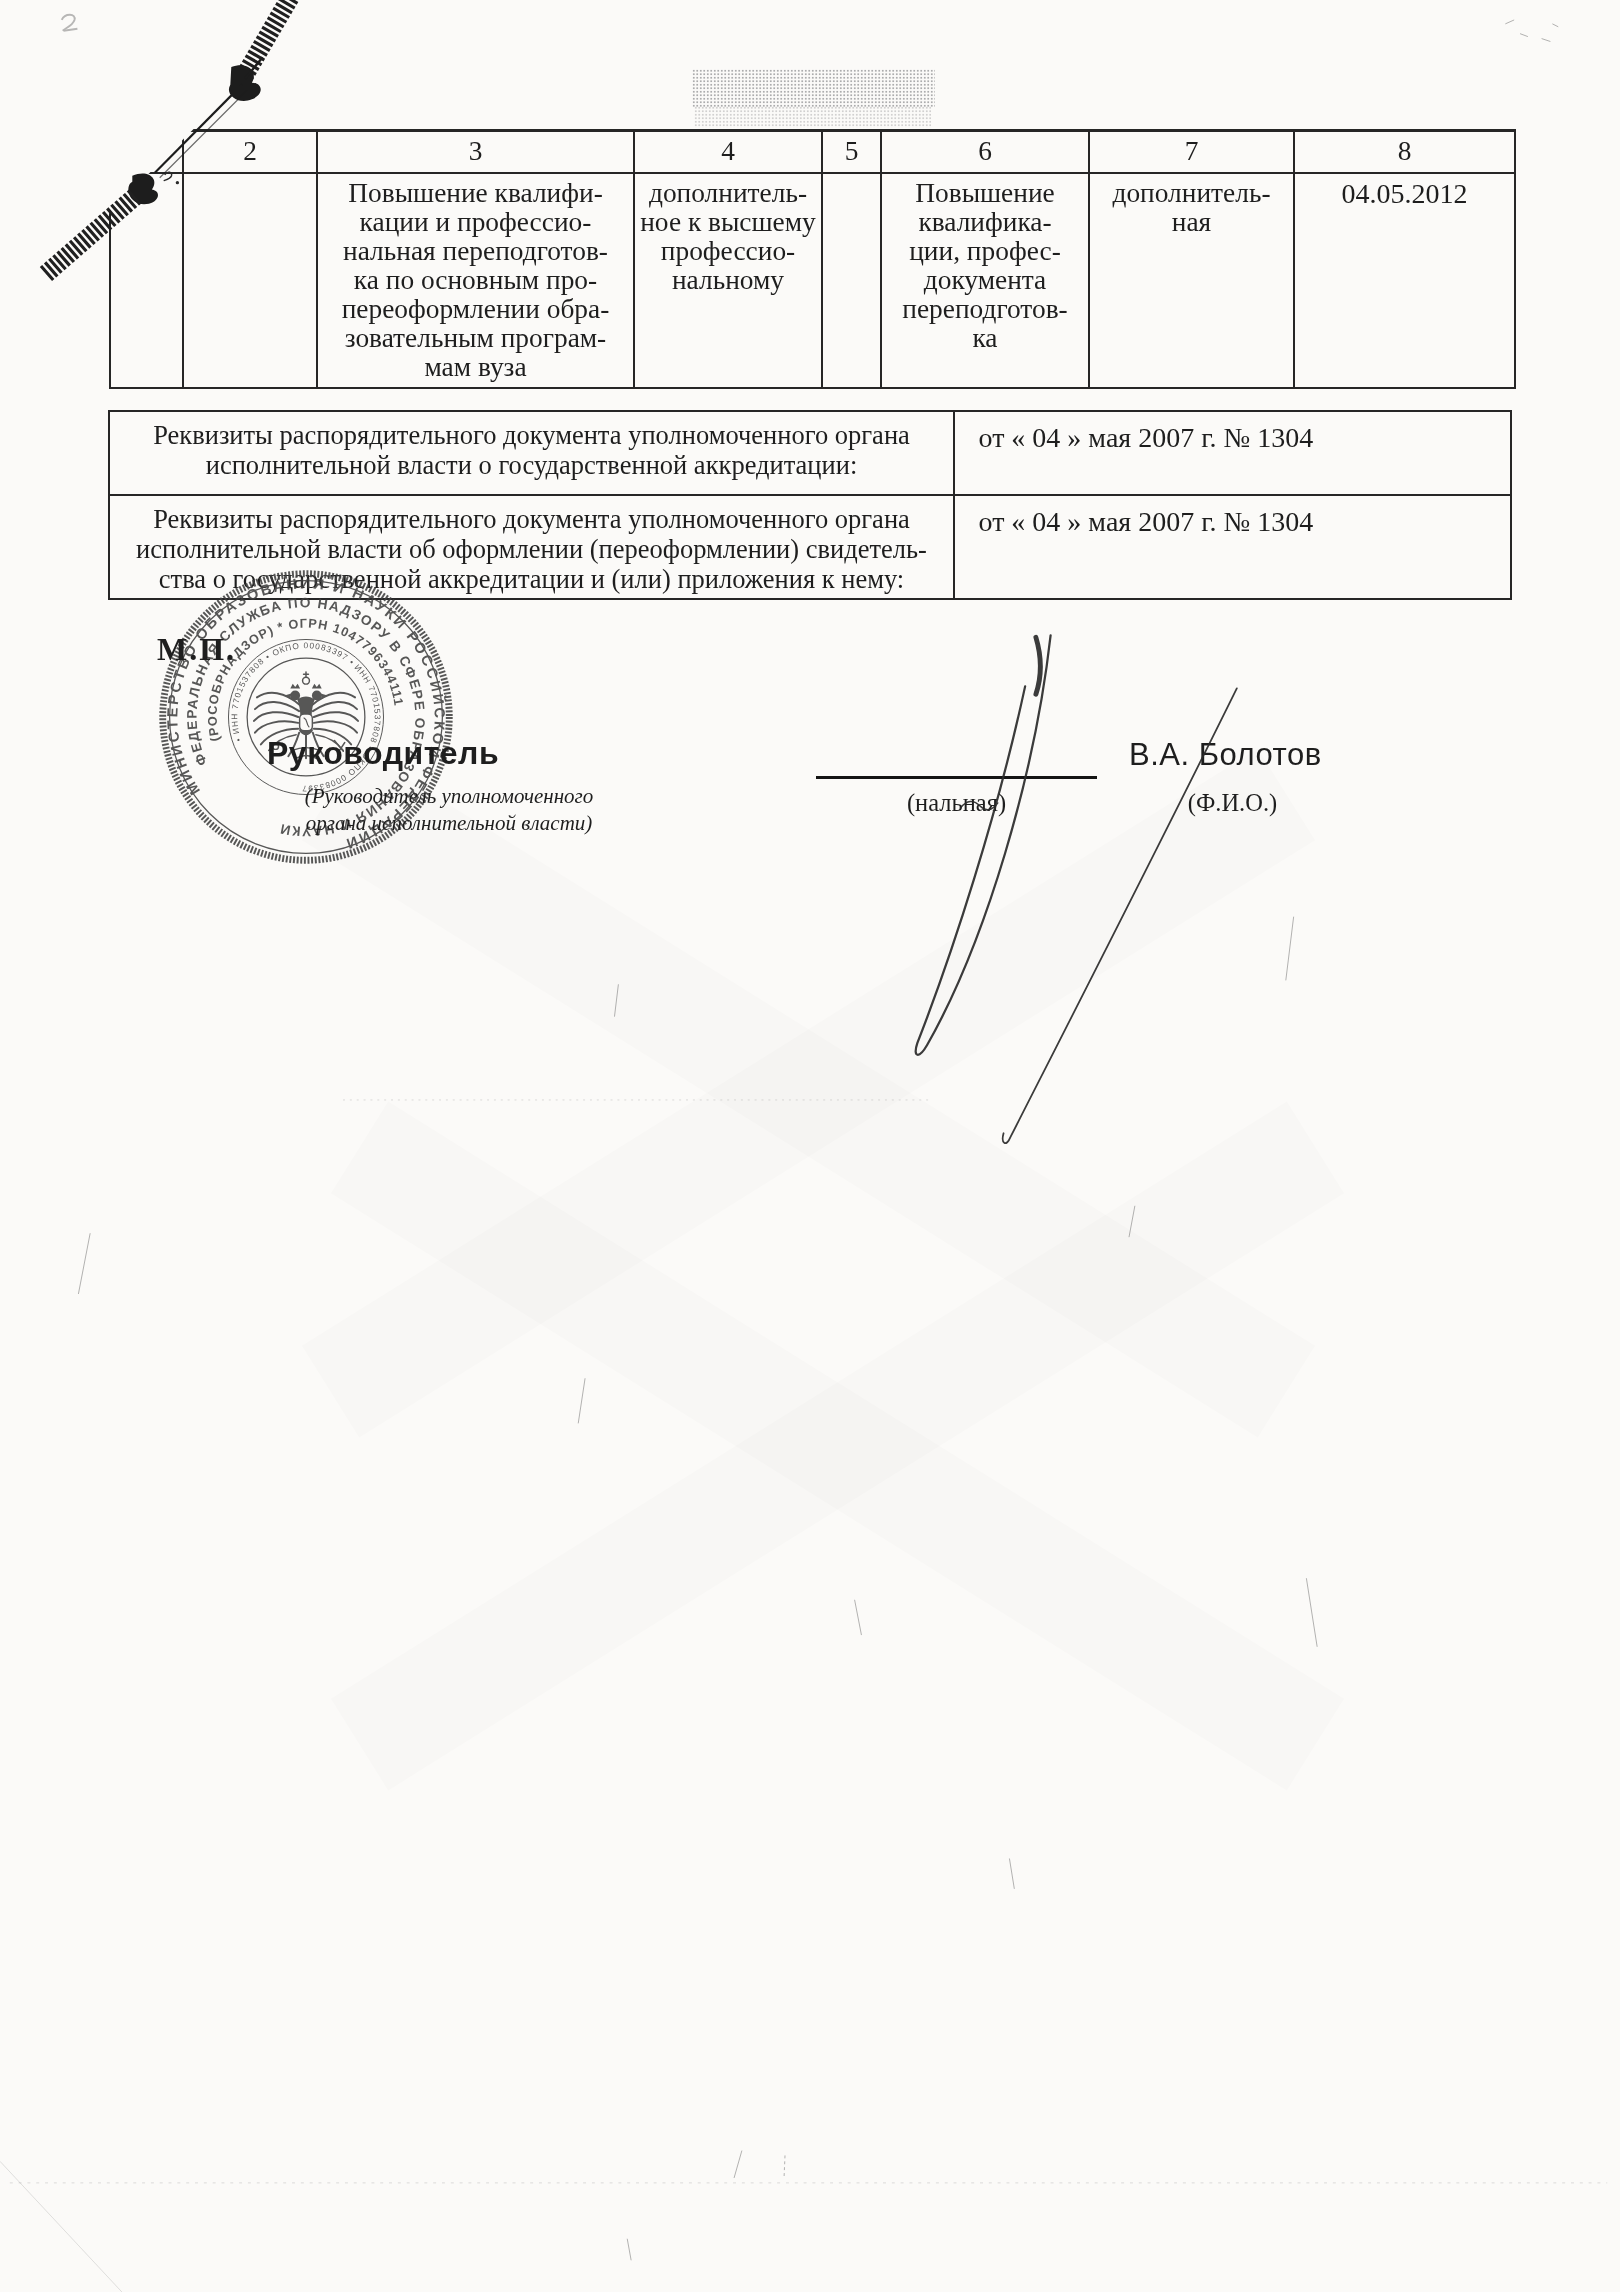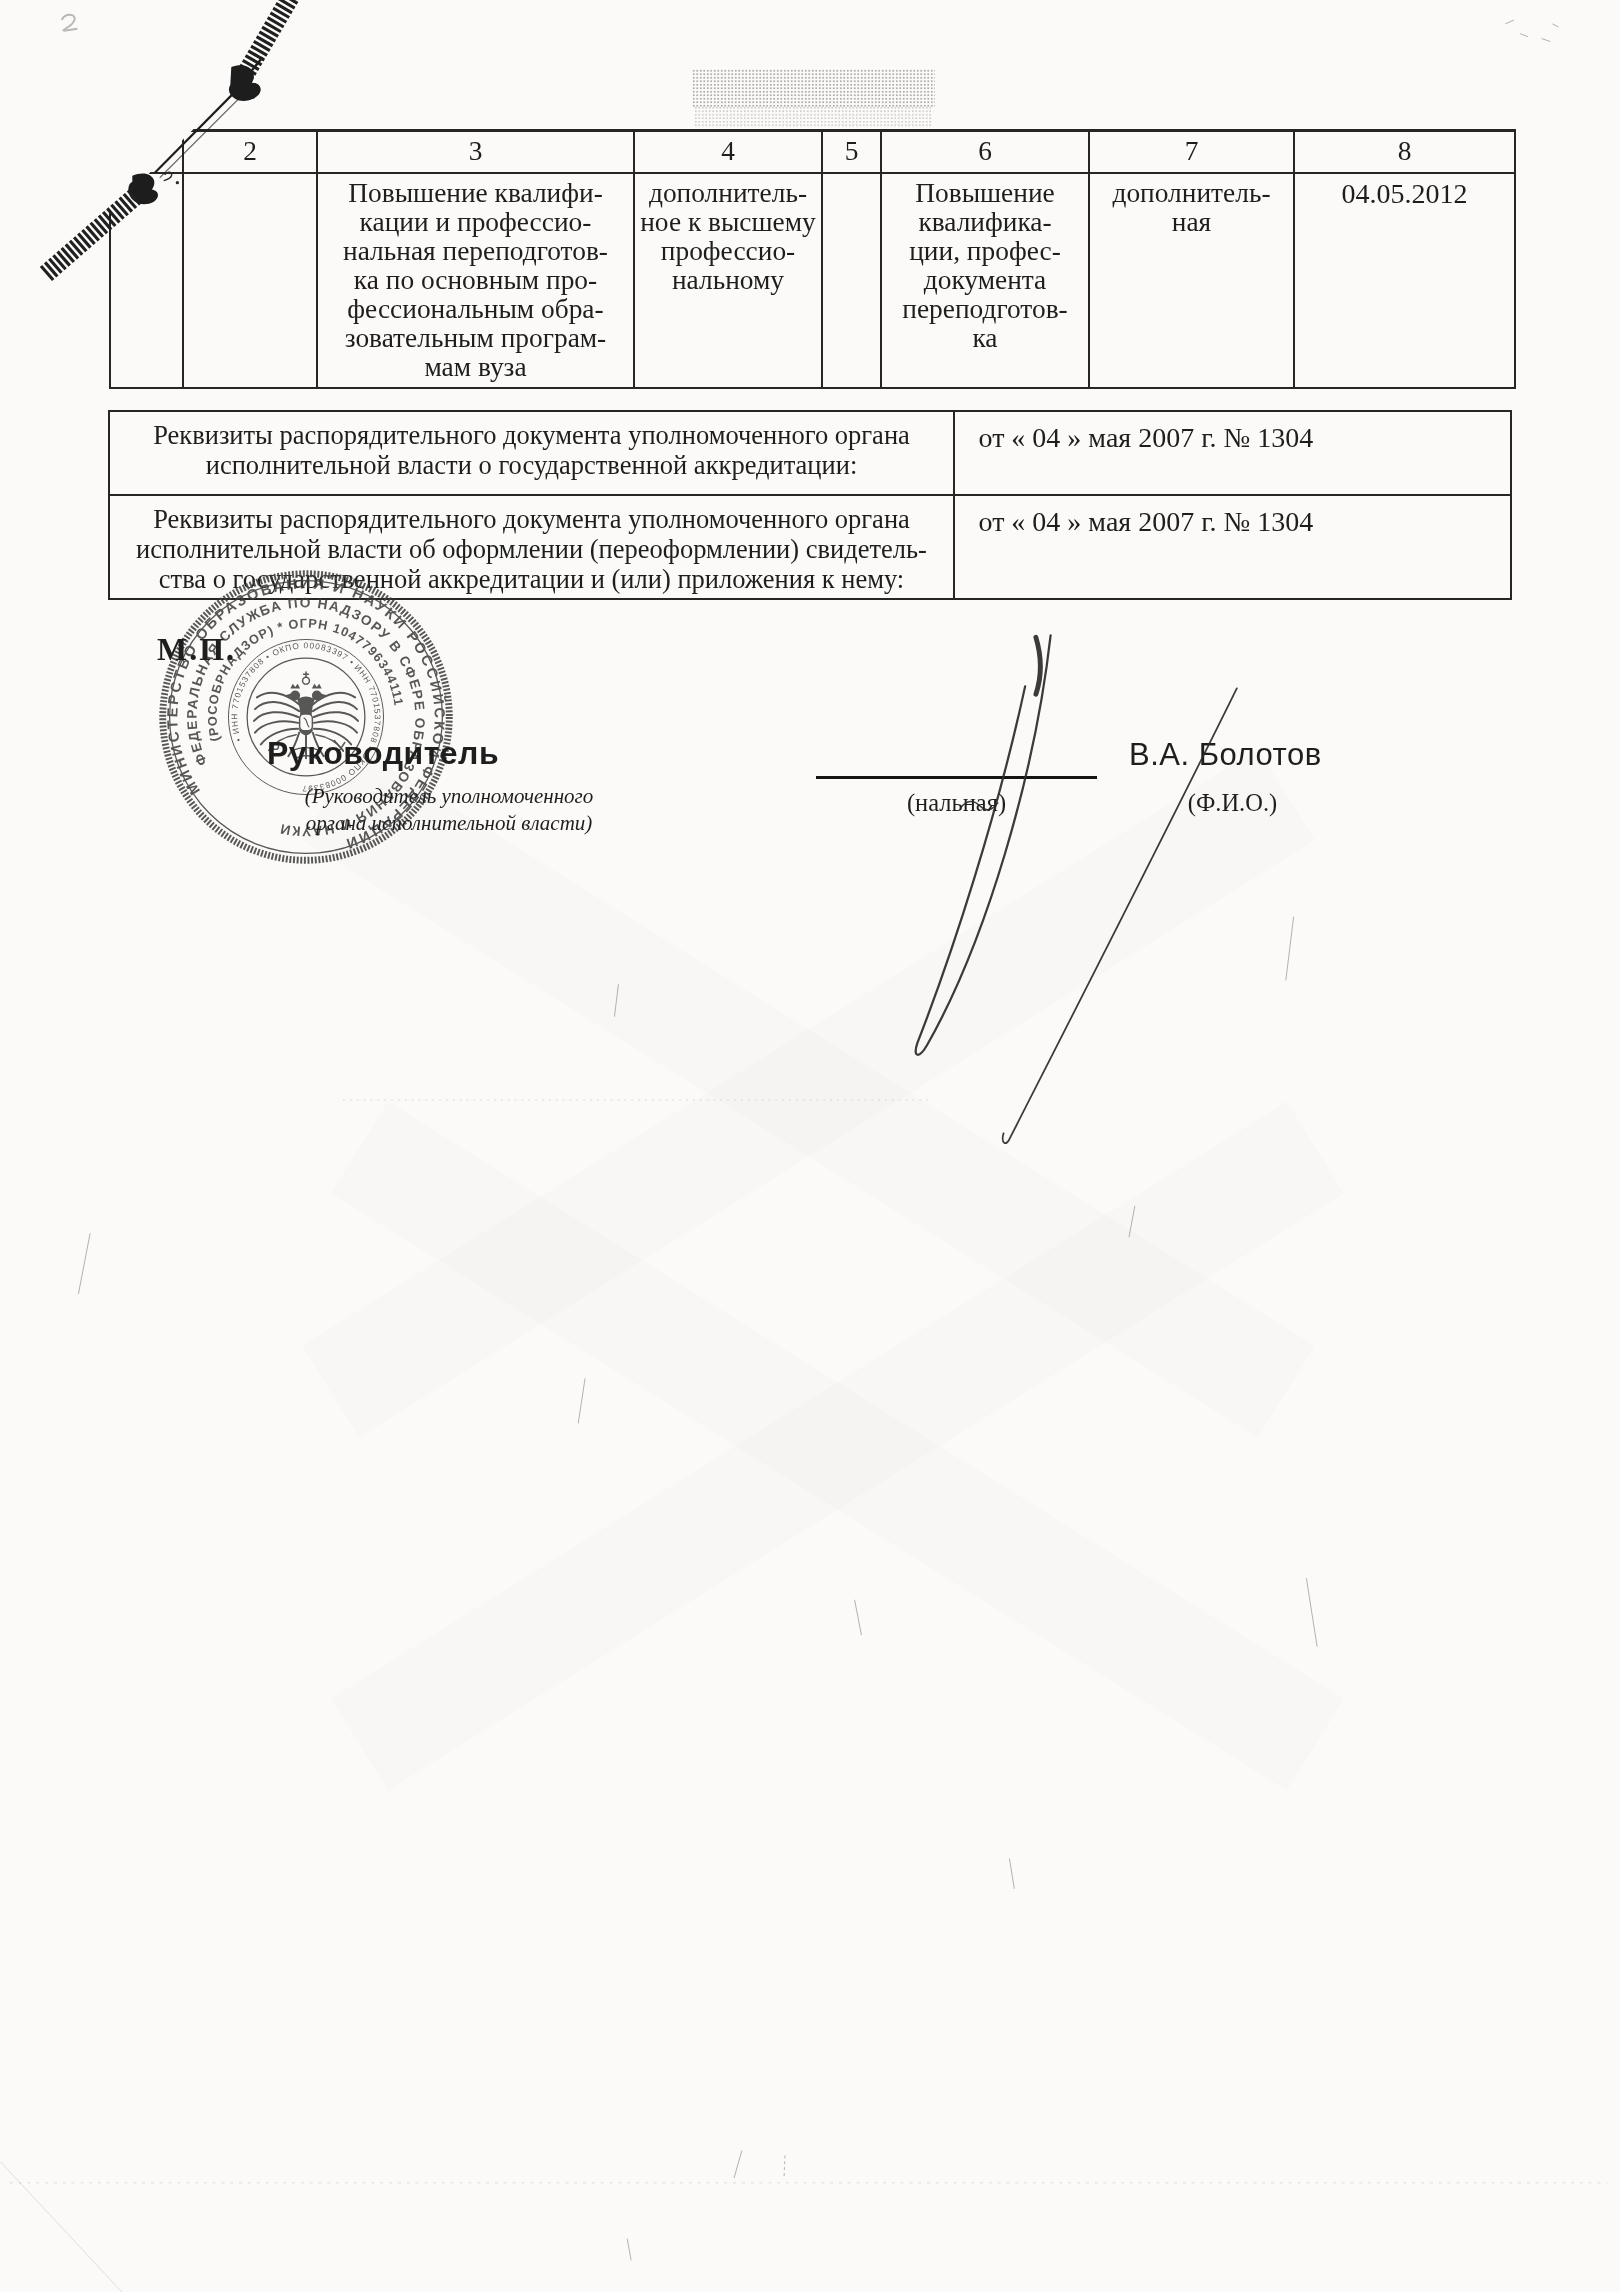--- a/index.html
+++ b/index.html
@@ -83,21 +83,21 @@
       <td>7</td>
       <td>8</td>
     </tr>
     <tr class="body">
       <td></td>
       <td></td>
       <td class="ml">Повышение квалифи-
 кации и профессио-
 нальная переподготов-
 ка по основным про-
-фессиональным обра-
+переоформлении обра-
 зовательным програм-
 мам вуза</td>
       <td class="ml">дополнитель-
 ное к высшему
 профессио-
 нальному</td>
       <td></td>
       <td class="ml">Повышение
 квалифика-
 ции, профес-

